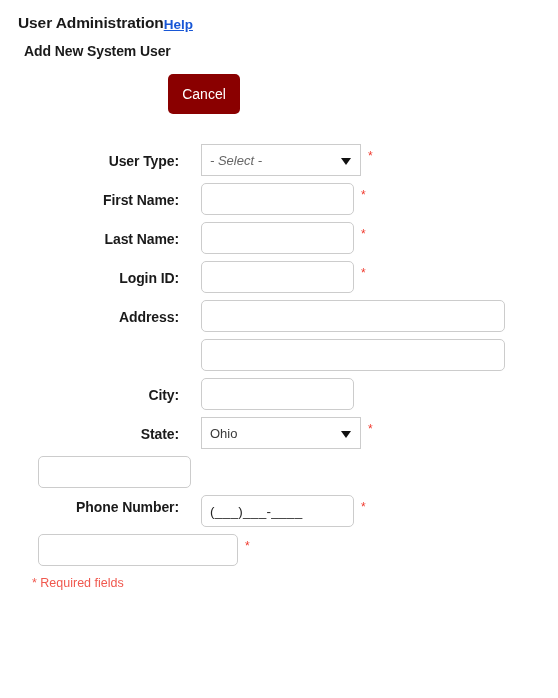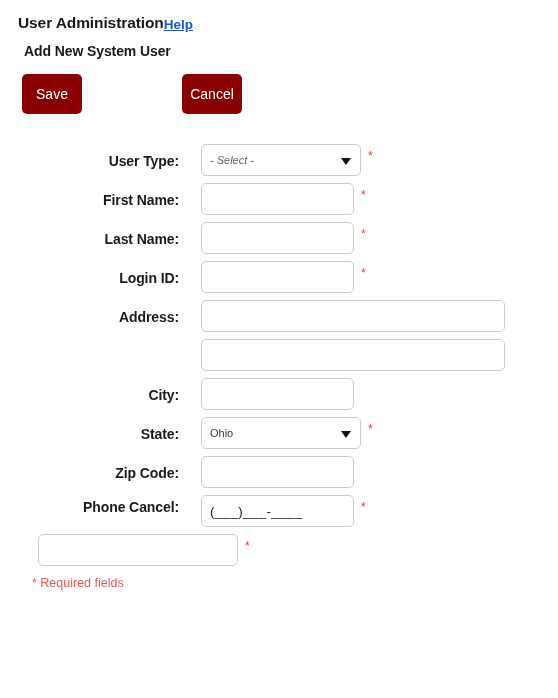--- a/index.html
+++ b/index.html
@@ -59,21 +59,21 @@
     border-radius: 5px;
     font-family: "Liberation Sans", sans-serif;
     font-size: 14px;
     height: 40px;
     cursor: pointer;
     padding: 0;
     line-height: 40px;
     text-align: center;
   }
   .btn-save   { left: 22px;  width: 60px; }
-  .btn-cancel { left: 182px; width: 60px; }
+  .btn-cancel { left: 168px; width: 72px; }
 
   
   .form {
     margin-top: 14px;
   }
   .form-row {
     display: flex;
     align-items: flex-start;
     margin-bottom: 7px;
     min-height: 32px;
@@ -112,23 +112,23 @@
   .w-narrow { width: 153px; }
   .w-wide   { width: 304px; }
   .w-email  { width: 200px; }
 
   .sel {
     position: relative;
     box-sizing: border-box;
     width: 160px;
     height: 32px;
     border: 1px solid #cccccc;
-    border-radius: 5px;
+    border-radius: 0;
     background: #ffffff;
-    font-size: 11px;
+    font-size: 13px;
     line-height: 31px;
     padding: 0 8px;
     color: #3a3a3a;
     cursor: pointer;
     user-select: none;
     overflow: hidden;
     white-space: nowrap;
   }
   .sel.placeholder { font-style: italic; color: #666666; }
   .sel-arrow {
@@ -168,21 +168,20 @@
 <body>
 
 <div class="page-header">
   <span class="app-title">User Administration</span>
   <a class="help-link">Help</a>
 </div>
 
 <div class="section-title">Add New System User</div>
 
 <div class="button-bar">
-  <button class="btn btn-save">Save</button>
   <button class="btn btn-cancel">Cancel</button>
 </div>
 
 <div class="form" id="form-rows">
     <div class="form-row">
       <div class="label-cell">User Type:</div>
       <div class="field-cell">
         <div class="sel placeholder"><span>- Select -</span><span class="sel-arrow"></span></div>
         <span class="req">*</span>
       </div>
@@ -230,28 +229,27 @@
       </div>
     </div>
     <div class="form-row">
       <div class="label-cell">State:</div>
       <div class="field-cell">
         <div class="sel"><span>Ohio</span><span class="sel-arrow"></span></div>
         <span class="req">*</span>
       </div>
     </div>
     <div class="form-row">
-      <div class="label-cell">Zip Code:</div>
-      <div class="field-cell">
-        <input type="text" class="txt w-narrow" style="">
-        <span class="req invisible">*</span>
-      </div>
-    </div>
-    <div class="form-row">
-      <div class="label-cell two-line">Phone Cancel:</div>
+      <div class="field-cell">
+        <input type="text" class="txt w-narrow" style="">
+        <span class="req invisible">*</span>
+      </div>
+    </div>
+    <div class="form-row">
+      <div class="label-cell two-line">Phone Number:</div>
       <div class="field-cell">
         <div class="txt w-narrow" style="display: flex; align-items: center;">
           <span class="phone-mask">(___)___-____</span>
         </div>
         <span class="req">*</span>
       </div>
     </div>
     <div class="form-row">
       <div class="field-cell">
         <input type="text" class="txt w-email" style="">

